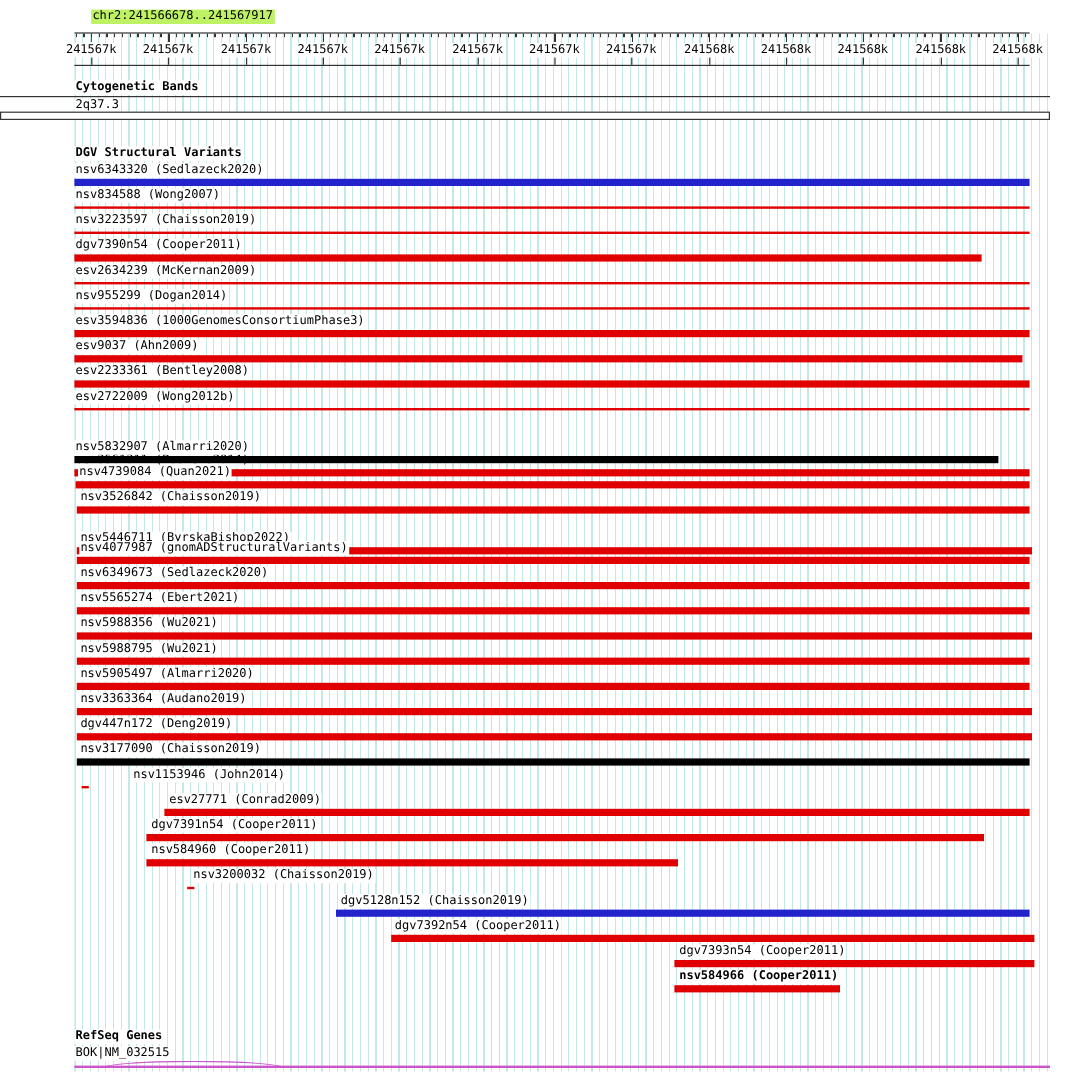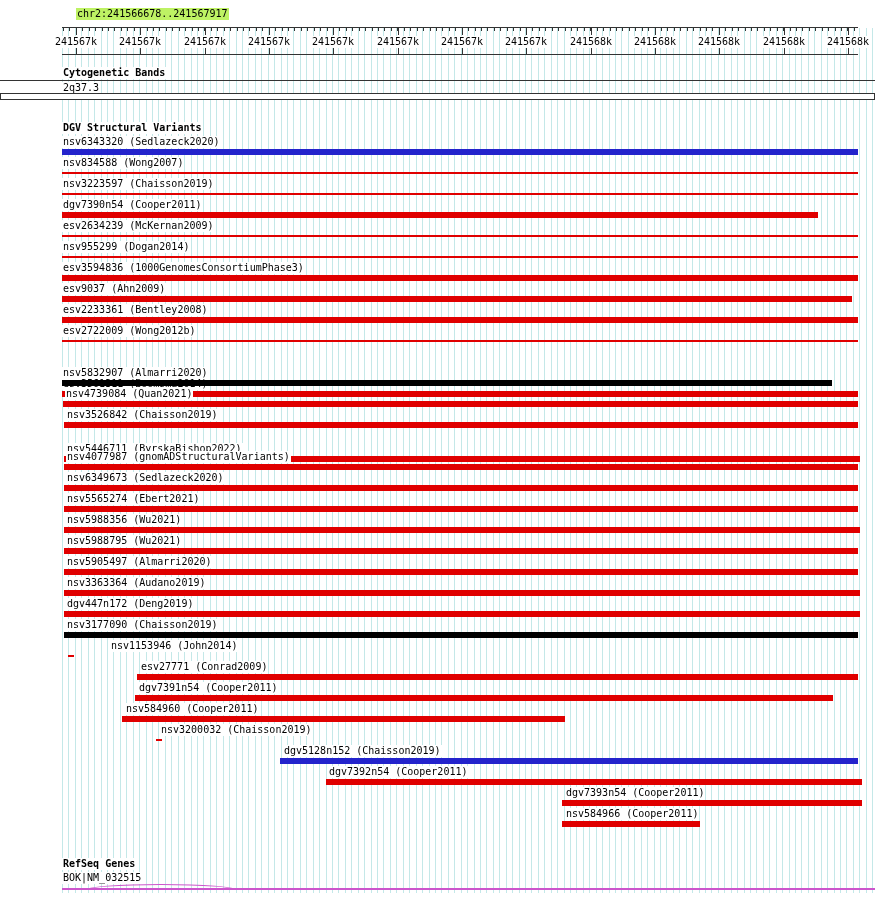--- a/index.html
+++ b/index.html
@@ -208,21 +208,21 @@
         <span class="vlabel" style="left: 4px;">nsv3177090 (Chaisson2019)</span>
       </div>
       <div class="vrow" style="top: 504px;">
         <div class="vbar thin" style="left: 6px; width: 6px; background: var(--c-red);"></div>
         <span class="vlabel" style="left: 10px; margin-left: 38px;">nsv1153946 (John2014)</span>
       </div>
       <div class="vrow" style="top: 525px;">
         <div class="vbar thick" style="left: 75px; width: 721px; background: var(--c-red);"></div>
         <span class="vlabel" style="left: 78px;">esv27771 (Conrad2009)</span>
       </div>
-      <div class="vrow" style="top: 546px; margin-left: 13px;">
+      <div class="vrow" style="top: 546px;">
         <div class="vbar thick" style="left: 60px; width: 698px; background: var(--c-red);"></div>
         <span class="vlabel" style="left: 63px;">dgv7391n54 (Cooper2011)</span>
       </div>
       <div class="vrow" style="top: 567px;">
         <div class="vbar thick" style="left: 60px; width: 443px; background: var(--c-red);"></div>
         <span class="vlabel" style="left: 63px;">nsv584960 (Cooper2011)</span>
       </div>
       <div class="vrow" style="top: 588px;">
         <div class="vbar thin" style="left: 94px; width: 6px; background: var(--c-red);"></div>
         <span class="vlabel" style="left: 98px;">nsv3200032 (Chaisson2019)</span>
@@ -232,21 +232,21 @@
         <span class="vlabel" style="left: 221px;">dgv5128n152 (Chaisson2019)</span>
       </div>
       <div class="vrow" style="top: 630px;">
         <div class="vbar thick" style="left: 264px; width: 536px; background: var(--c-red);"></div>
         <span class="vlabel" style="left: 266px;">dgv7392n54 (Cooper2011)</span>
       </div>
       <div class="vrow" style="top: 651px;">
         <div class="vbar thick" style="left: 500px; width: 300px; background: var(--c-red);"></div>
         <span class="vlabel" style="left: 503px;">dgv7393n54 (Cooper2011)</span>
       </div>
-      <div class="vrow" style="top: 672px;">
+      <div class="vrow" style="top: 672px; font-weight: bold;">
         <div class="vbar thick" style="left: 500px; width: 138px; background: var(--c-red);"></div>
         <span class="vlabel" style="left: 503px;">nsv584966 (Cooper2011)</span>
       </div>
     </div>
 
   <div class="section-title refseq-title">RefSeq Genes</div>
   <div class="gene-label">BOK|NM_032515</div>
   <div class="gene-arc"></div>
   <div class="gene-line"></div>
 </div>

